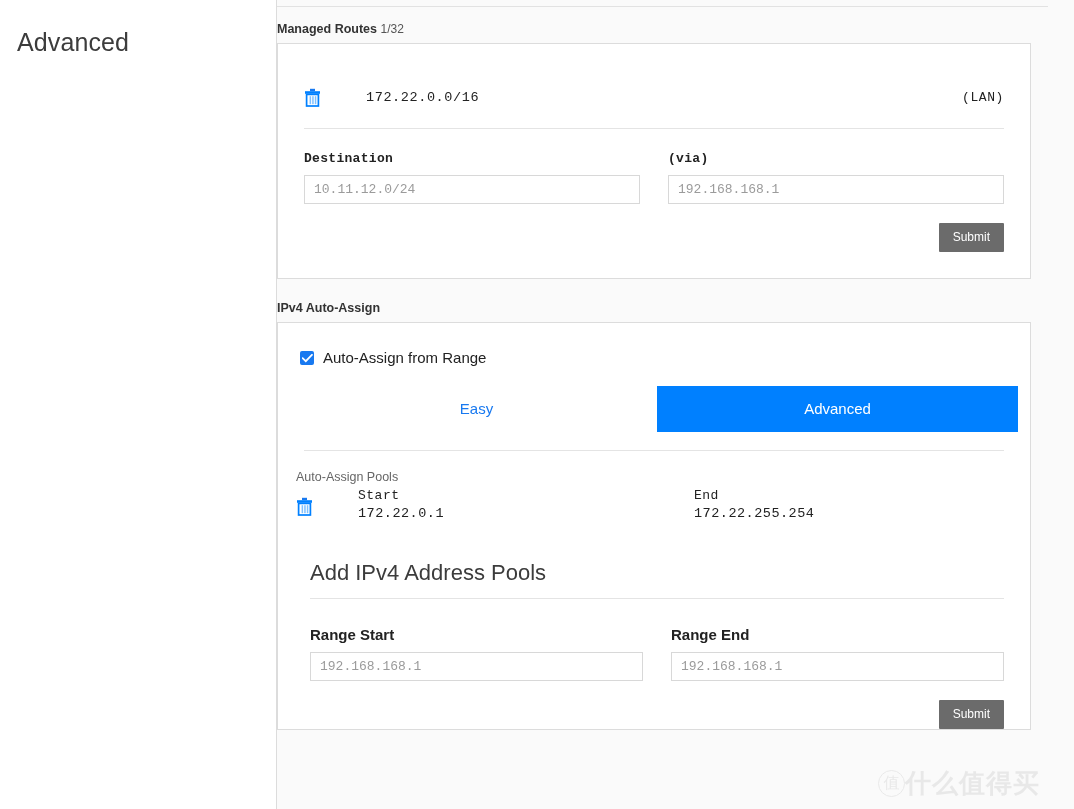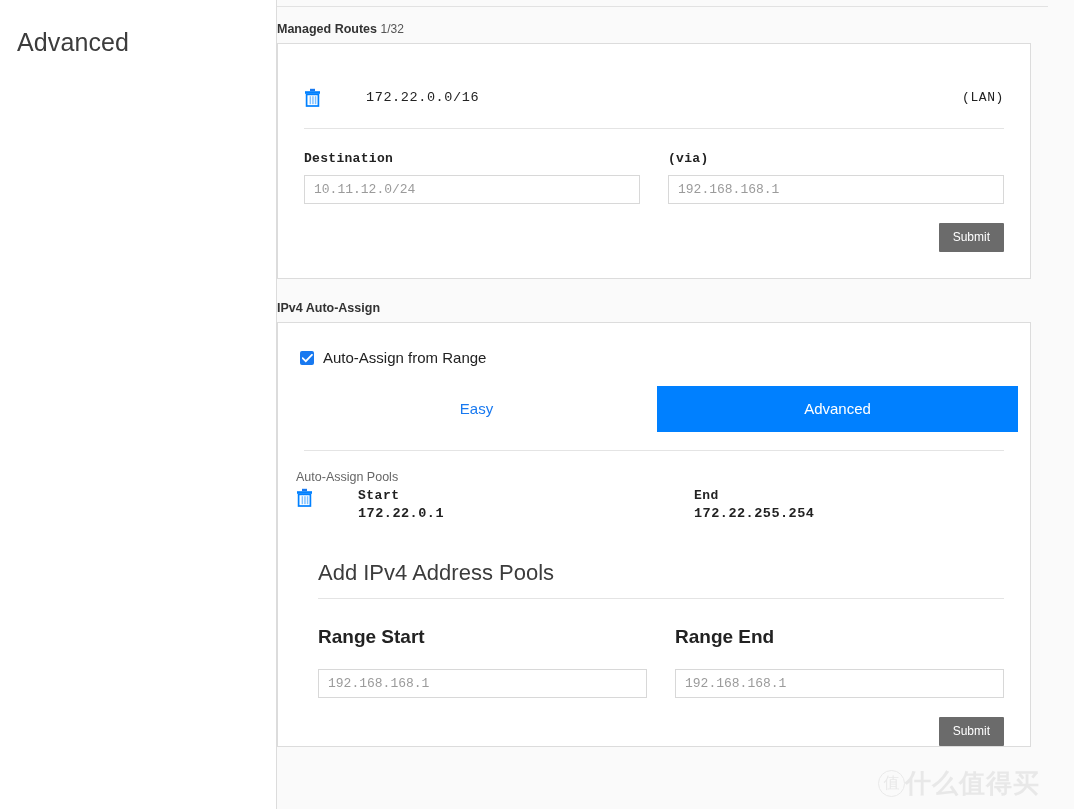--- a/index.html
+++ b/index.html
@@ -102,23 +102,23 @@
     font-family: Liberation Mono, monospace;
     font-weight: bold;
     font-size: 13px;
     color: #222222;
     margin-bottom: 9px;
     letter-spacing: 0.3px;
   }
   .field-label-sans {
     font-family: "Liberation Sans", sans-serif;
     font-weight: bold;
-    font-size: 19px;
-    color: #222222;
-    margin-bottom: 21px;
+    font-size: 15px;
+    color: #222222;
+    margin-bottom: 9px;
   }
   input.txt {
     width: 100%;
     height: 29px;
     border: 1px solid #d8d8d8;
     background: #ffffff;
     padding: 0 9px;
     font-family: "Liberation Mono", monospace;
     font-size: 13px;
     color: #333333;
@@ -172,41 +172,40 @@
   }
   .tab-inactive { color: #1879f0; background: transparent; }
   .tab-active { color: #ffffff; background: #0080ff; }
   .pools-head {
     font-size: 12.5px;
     color: #666666;
     padding: 19px 0 0 18px;
   }
   .pool-row {
     display: flex;
-    align-items: flex-start;
+    align-items: flex-end;
     padding: 4px 26px 0 18px;
-    font-weight: bold;
   }
   .pool-trash { width: 62px; flex: 0 0 62px; padding-bottom: 1px; }
   .pool-col { flex: 1 1 0; }
   .pool-col.second { margin-left: 26px; }
   .pool-col-head {
     font-family: "Liberation Mono", monospace;
     font-size: 13px;
     color: #222222;
     margin-bottom: 3px;
     letter-spacing: 0.5px;
   }
   .pool-col-val {
     font-family: "Liberation Mono", monospace;
     font-size: 13.5px;
     color: #222222;
     letter-spacing: 0.5px;
   }
-  .addpools-block { padding: 39px 26px 0 40px; }
+  .addpools-block { padding: 39px 26px 0 32px; }
   h2.big-title {
     margin: 0 0 12px 0;
     font-size: 22px;
     font-weight: 400;
     color: #3c3c3c;
   }
   .title-rule { height: 1px; background: #e4e4e4; margin: 0 0 27px 0; }
   
   .watermark {
     position: absolute;

